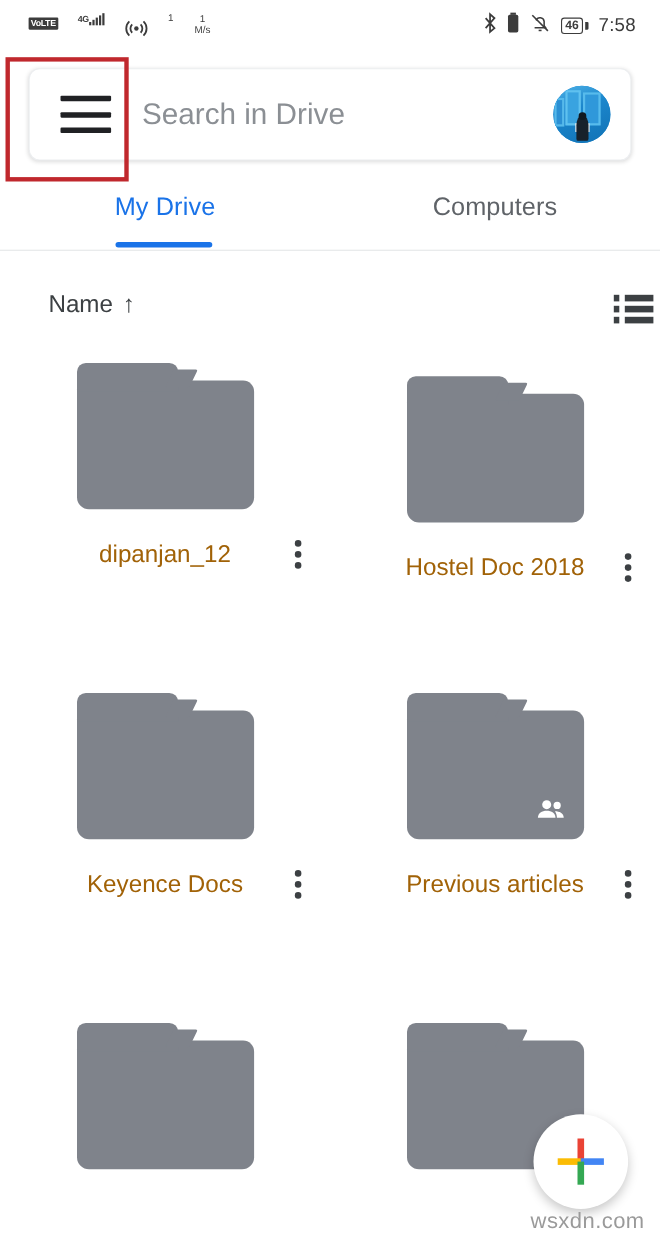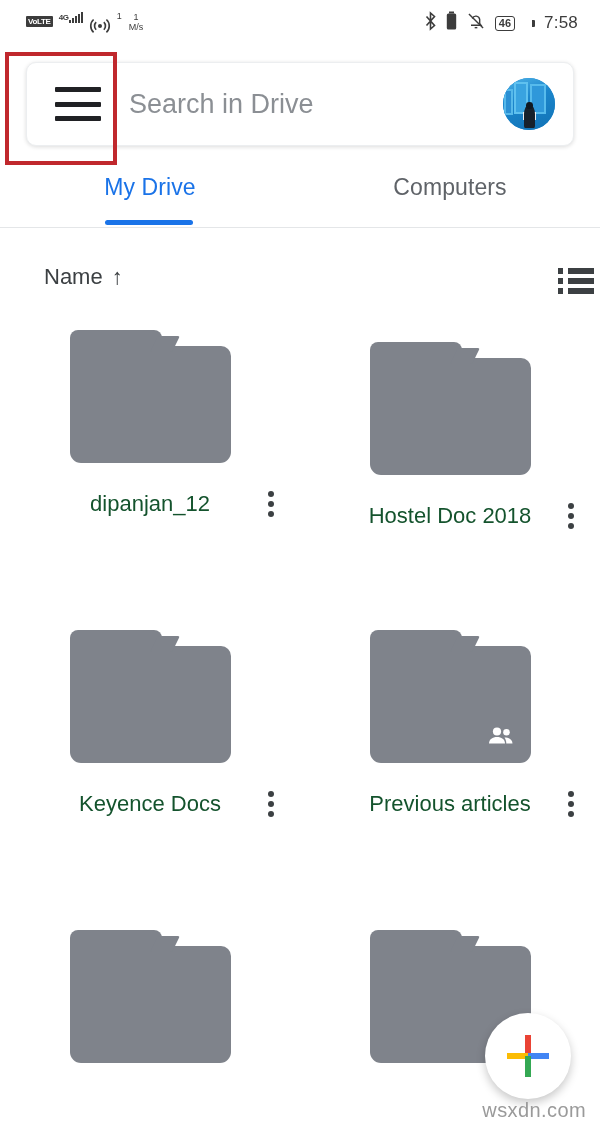--- a/index.html
+++ b/index.html
@@ -10,21 +10,21 @@
     overflow:hidden;
   }
   #screen { position:relative; width:600px; height:1128px; background:#fff; }
 
   
   .statusbar{
     position:absolute; left:0; top:0; width:600px; height:46px;
     display:flex; align-items:center; justify-content:space-between;
     padding:0 22px 0 26px; color:#3c3c3c;
   }
-  .sb-left{ display:flex; align-items:flex-start; gap:6px; height:30px; padding-top:4px;}
+  .sb-left{ display:flex; align-items:flex-start; gap:18px; height:30px; padding-top:4px;}
   .sb-right{ display:flex; align-items:center; gap:9px;}
   .volte{
     font-size:8px; font-weight:700; letter-spacing:-0.3px;
     background:#3c3c3c; color:#fff; padding:1px 2px; border-radius:1px;
     line-height:9px; margin-top:4px;
   }
   .sig{ display:flex; flex-direction:row; align-items:center; margin-top:1px;}
   .sig-label{ font-size:8px; font-weight:700; line-height:8px; letter-spacing:-0.3px;}
   .sig-bars{ display:flex; align-items:flex-end; gap:1px; height:10px; }
   .sig-bars i{ display:block; width:2px; background:#3c3c3c; }
@@ -135,21 +135,21 @@
     background:#7f838b; transform:skewX(-26deg); border-radius:2px;
   }
   .shared-badge{
     position:absolute; right:17px; bottom:18px; width:26px; height:19px;
   }
   .label-row{
     display:flex; align-items:center; justify-content:center;
     margin-top:26px; padding:0 16px; position:relative;
   }
   .fname{
-    font-size:22px; color:#14532d; text-align:center; line-height:30px;
+    font-size:22px; color:#a16207; text-align:center; line-height:30px;
     max-width:215px; word-wrap:break-word;
   }
   .kebab{
     position:absolute; right:26px; top:50%; transform:translateY(-50%);
     display:flex; flex-direction:column; gap:4px; cursor:pointer;
   }
   .kebab i{ display:block; width:6px; height:6px; border-radius:50%; background:#3c4043;}
 
   
   .fab{
@@ -216,21 +216,21 @@
           <rect x="0.8" y="2.5" width="9.4" height="16" rx="1.6" fill="#3c3c3c"></rect>
         </svg>
       </span>
       <span>
         <svg width="20" height="20" viewBox="0 0 24 24" stroke="#3c3c3c" stroke-width="1.7" fill="none">
           <path d="M6 17h12l-1.6-2.2V10a4.6 4.6 0 0 0-8.8-1"></path>
           <path d="M10.4 20h3.2"></path>
           <path d="M3.5 3.5l17 17"></path>
         </svg>
       </span>
-      <span style="display:flex;align-items:center;gap:17px">
+      <span style="display:flex;align-items:center;gap:2px">
         <span class="battery-box">46</span>
         <span class="battery-nub"></span>
       </span>
       <span class="clock">7:58</span>
     </div>
   </div>
 
   <div class="searchwrap">
     <div class="searchbar">
       <span class="hamburger">

